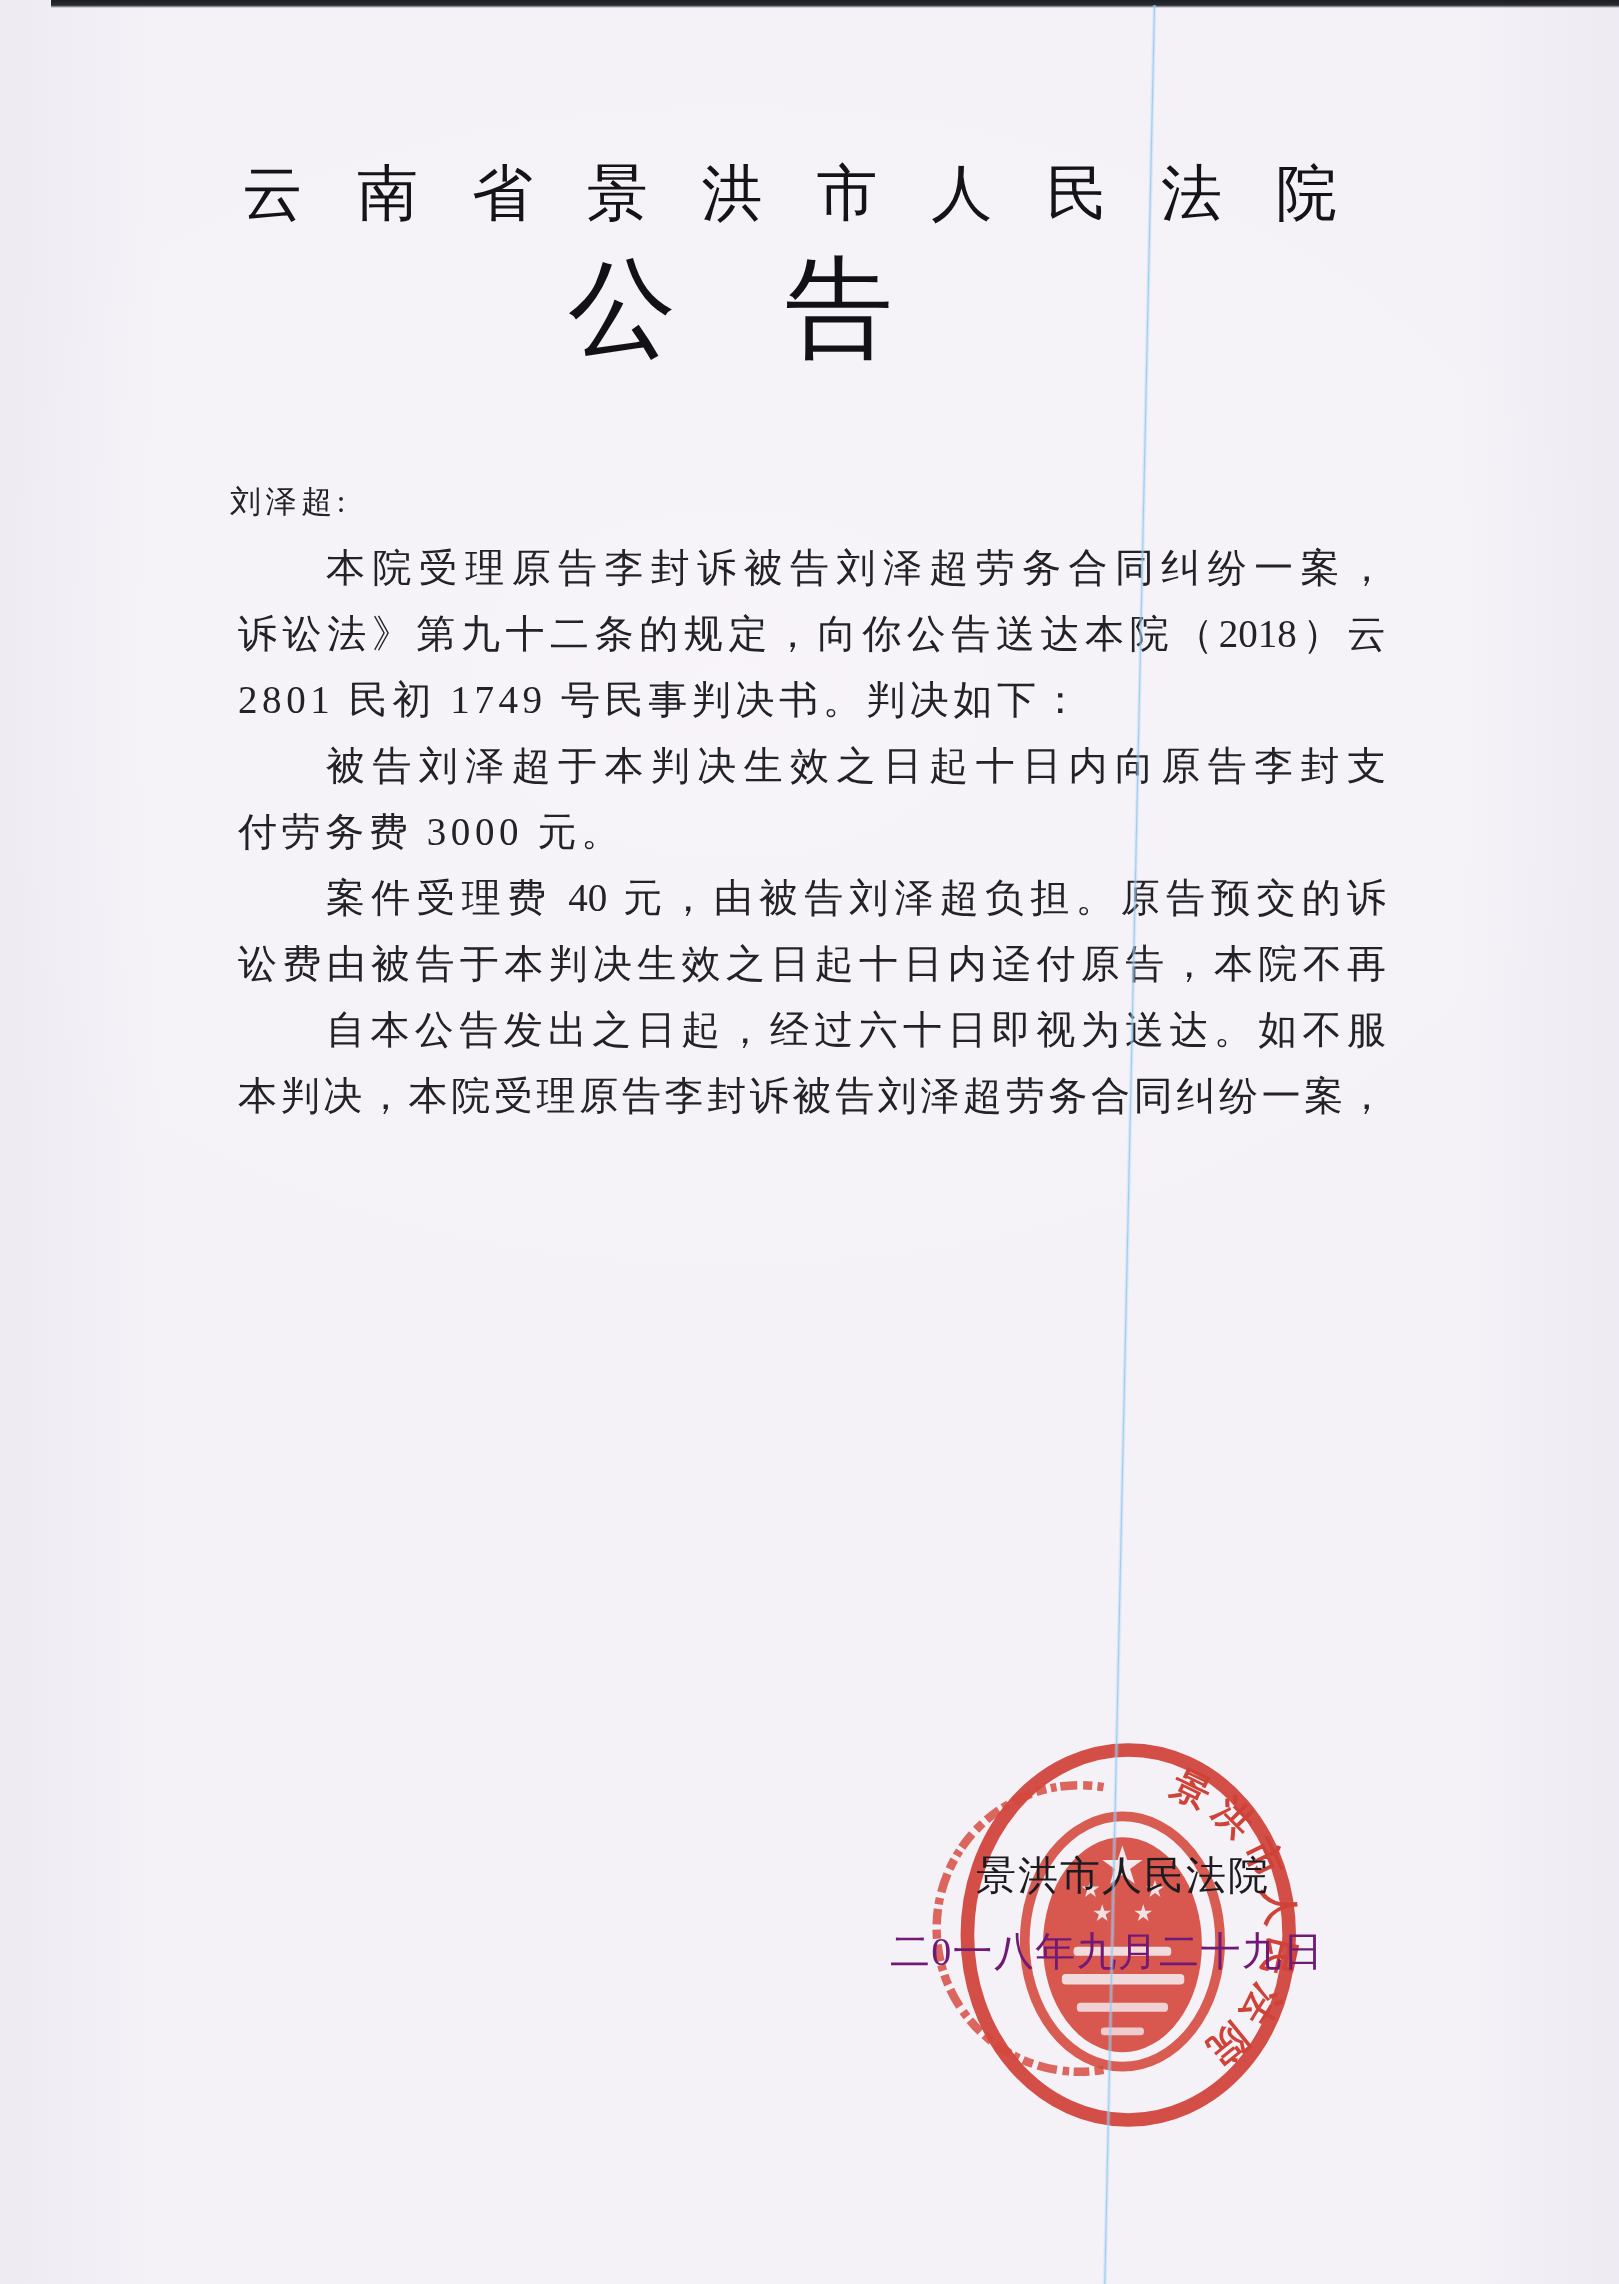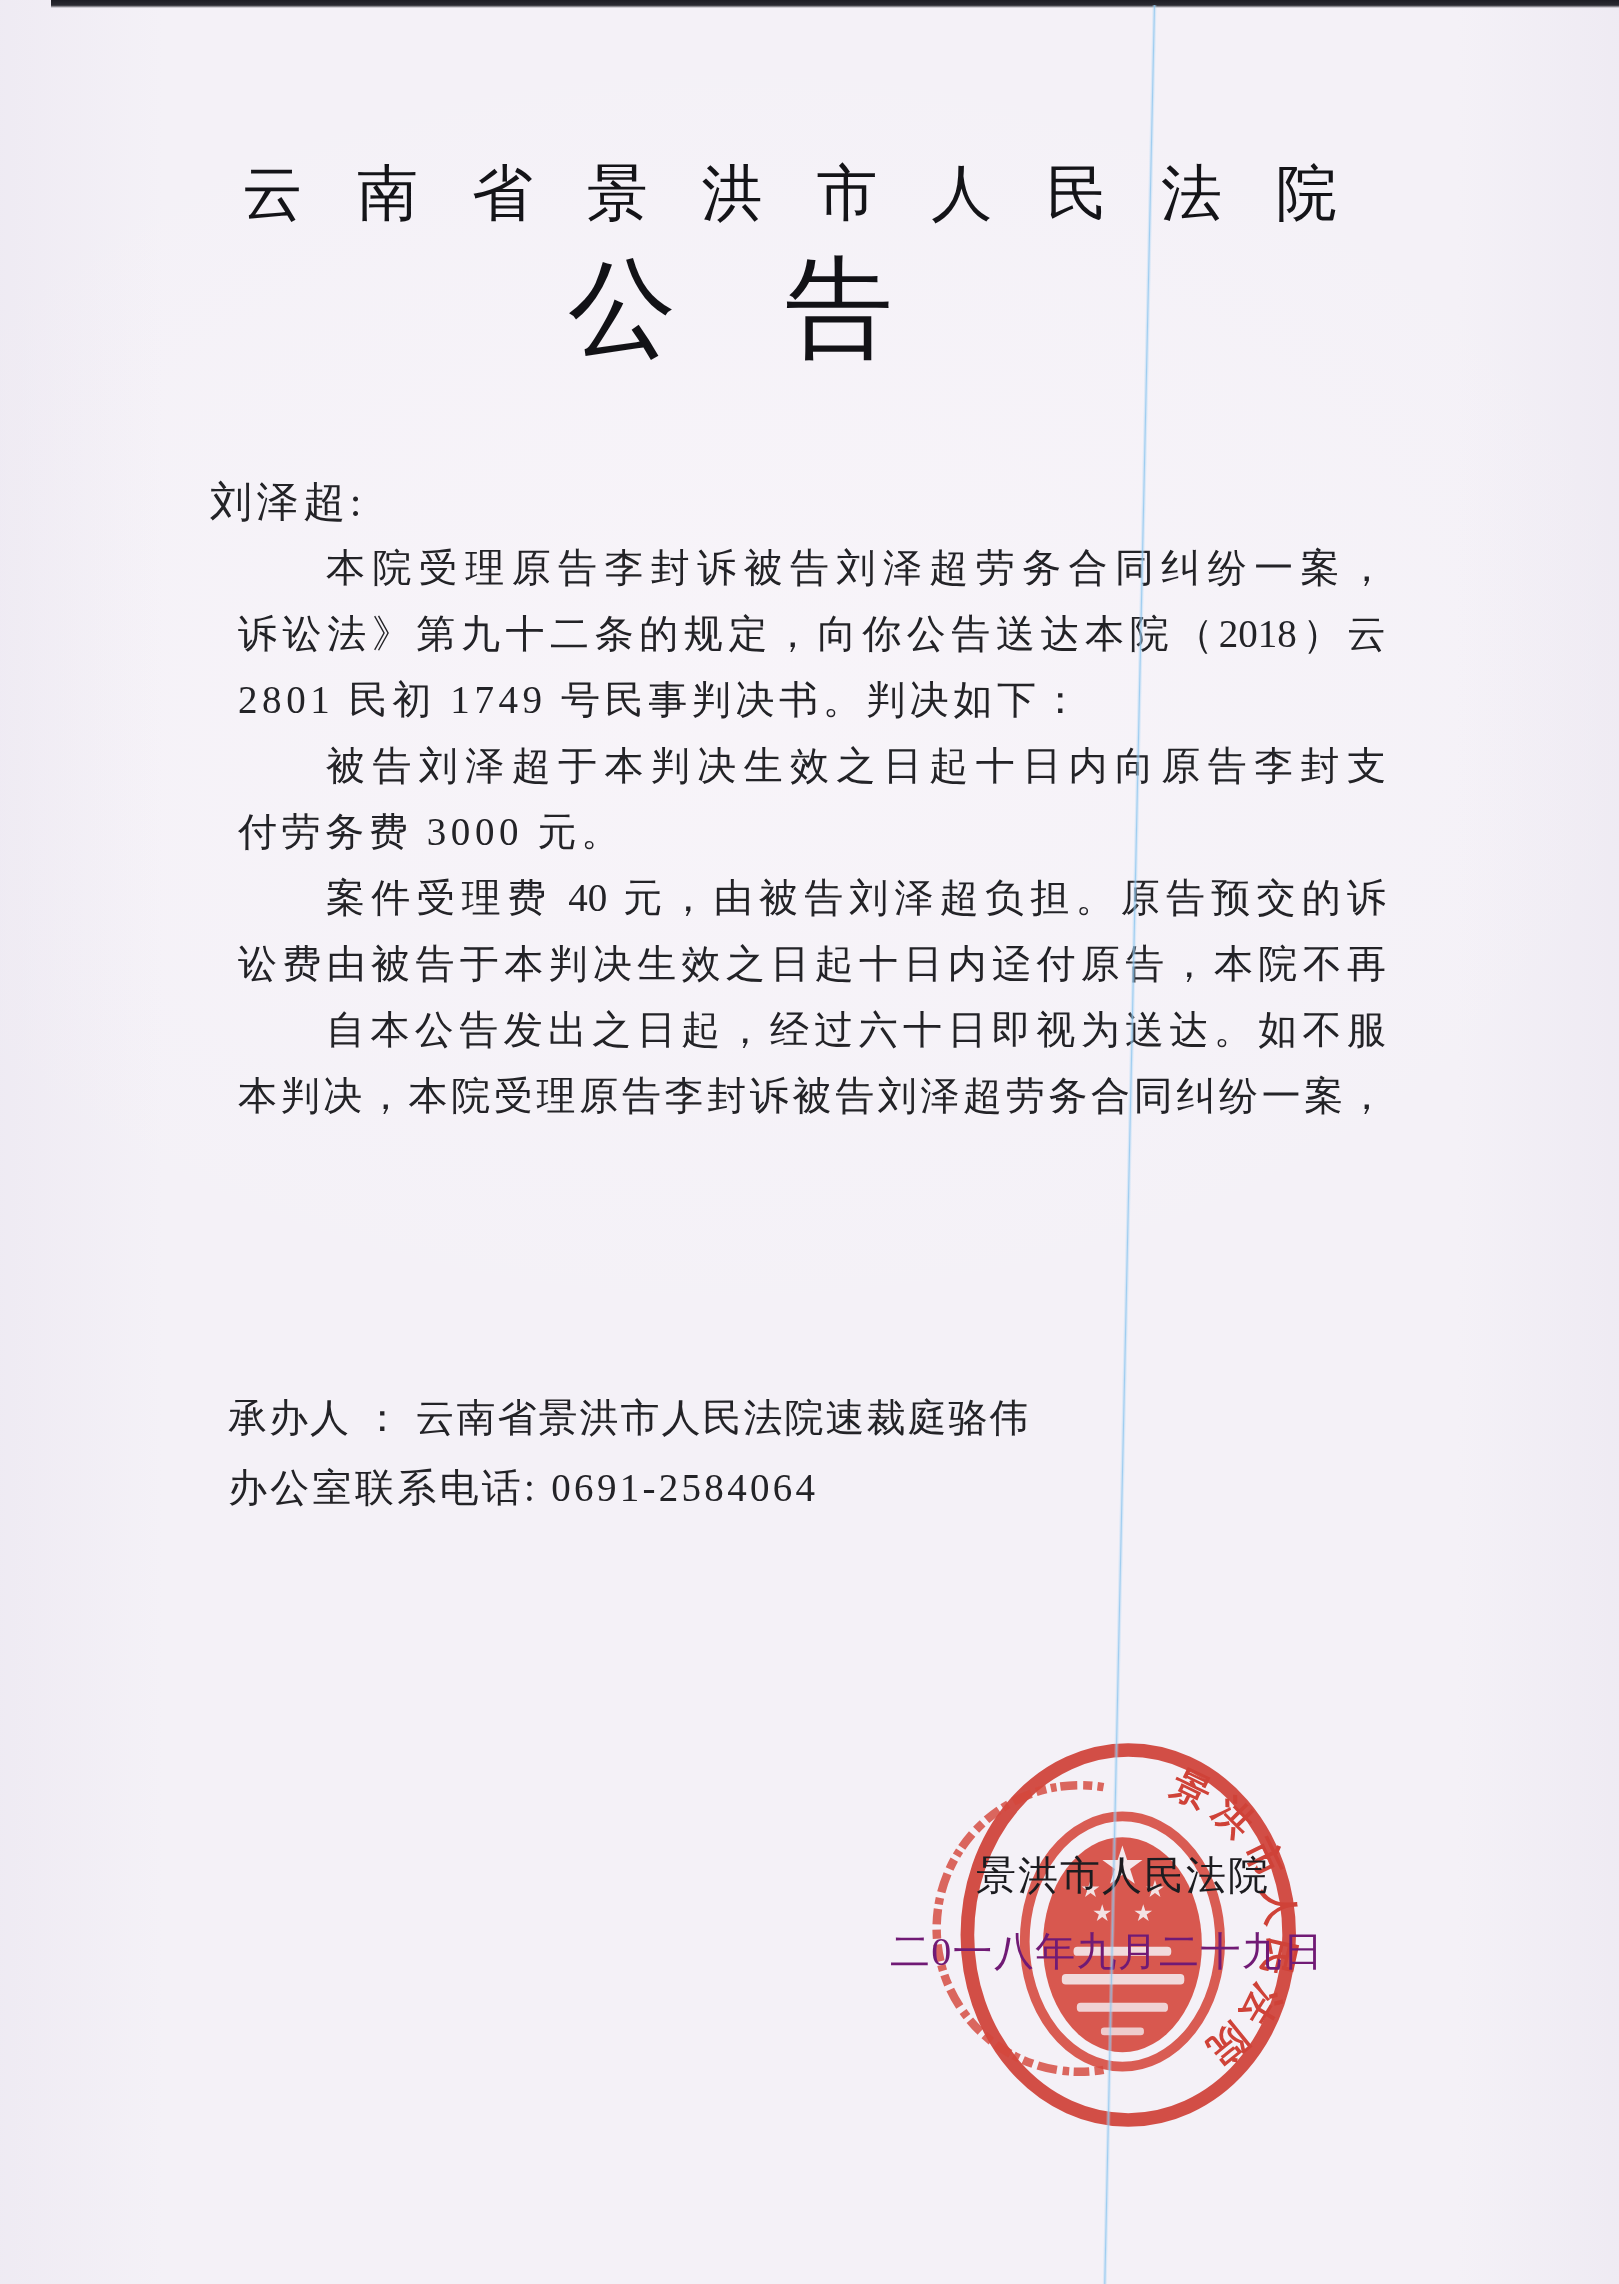--- a/index.html
+++ b/index.html
@@ -21,22 +21,22 @@
     transform:rotate(1.25deg);transform-origin:top center;opacity:.85;
     background:linear-gradient(to right, rgba(160,205,240,0), rgba(173,214,245,.5) 28%, rgba(137,196,238,.95) 50%, rgba(173,214,245,.5) 72%, rgba(160,205,240,0));}
 
   
   #title-row{position:absolute;left:242px;top:163px;width:1095px;display:flex;
     justify-content:space-between;font-size:61px;line-height:1;color:#141418;}
   #subtitle-row{position:absolute;left:568px;top:255px;width:325px;display:flex;
     justify-content:space-between;font-size:108px;line-height:1;color:#121216;}
 
   
-  #addressee{position:absolute;left:210px;top:469px;width:1148px;height:66px;
-    line-height:66px;font-size:42px;letter-spacing:4.6px;white-space:nowrap;}
+  #addressee{position:absolute;left:230px;top:469px;width:1148px;height:66px;
+    line-height:66px;font-size:31px;letter-spacing:4.6px;white-space:nowrap;}
   #body-lines{position:absolute;left:227px;top:535px;width:1148px;font-size:39px;margin-left:11px;}
   .bline{height:66px;line-height:66px;letter-spacing:4.6px;white-space:nowrap;}
   .bline.fill{white-space:normal;letter-spacing:normal;text-align:justify;text-align-last:justify;
     text-justify:inter-ideograph;}
   .bline.indent{padding-left:88px;}
 
   
   #contact{position:absolute;left:228px;top:1383px;font-size:39px;}
   .cline{height:70px;line-height:70px;letter-spacing:2px;white-space:nowrap;}
   #contact-phone{letter-spacing:3.3px;}
@@ -82,24 +82,20 @@
       <div class="bline fill">诉讼法》第九十二条的规定，向你公告送达本院（2018）云</div>
       <div class="bline">2801 民初 1749 号民事判决书。判决如下：</div>
       <div class="bline indent fill">被告刘泽超于本判决生效之日起十日内向原告李封支</div>
       <div class="bline">付劳务费 3000 元。</div>
       <div class="bline indent fill">案件受理费 40 元，由被告刘泽超负担。原告预交的诉</div>
       <div class="bline fill">讼费由被告于本判决生效之日起十日内迳付原告，本院不再</div>
       <div class="bline indent fill">自本公告发出之日起，经过六十日即视为送达。如不服</div>
       <div class="bline fill">本判决，本院受理原告李封诉被告刘泽超劳务合同纠纷一案，</div>
     </div>
 
-  <div id="contact">
-    <div class="cline" id="contact-handler">承办人 ： 云南省景洪市人民法院速裁庭骆伟</div>
-    <div class="cline" id="contact-phone">办公室联系电话: 0691-2584064</div>
-  </div>
 
   <svg id="seal-svg" viewBox="1380 2600 740 740" xmlns="http://www.w3.org/2000/svg" xmlns:xlink="http://www.w3.org/1999/xlink">
     <defs>
       <symbol id="star" viewBox="-1.05 -1.05 2.1 2.1">
         <path d="M0,-1 L0.225,-0.309 L0.951,-0.309 L0.363,0.118 L0.588,0.809 L0,0.382 L-0.588,0.809 L-0.363,0.118 L-0.951,-0.309 L-0.225,-0.309 Z"></path>
       </symbol>
       <path id="sealArc" d="M 1769 2748 A 215 215 0 0 1 1816 3158" fill="none"></path>
     </defs>
 
     <ellipse cx="1732" cy="2970" rx="247" ry="284" fill="none" stroke="#cf4238" stroke-width="21" opacity="0.93"></ellipse>

